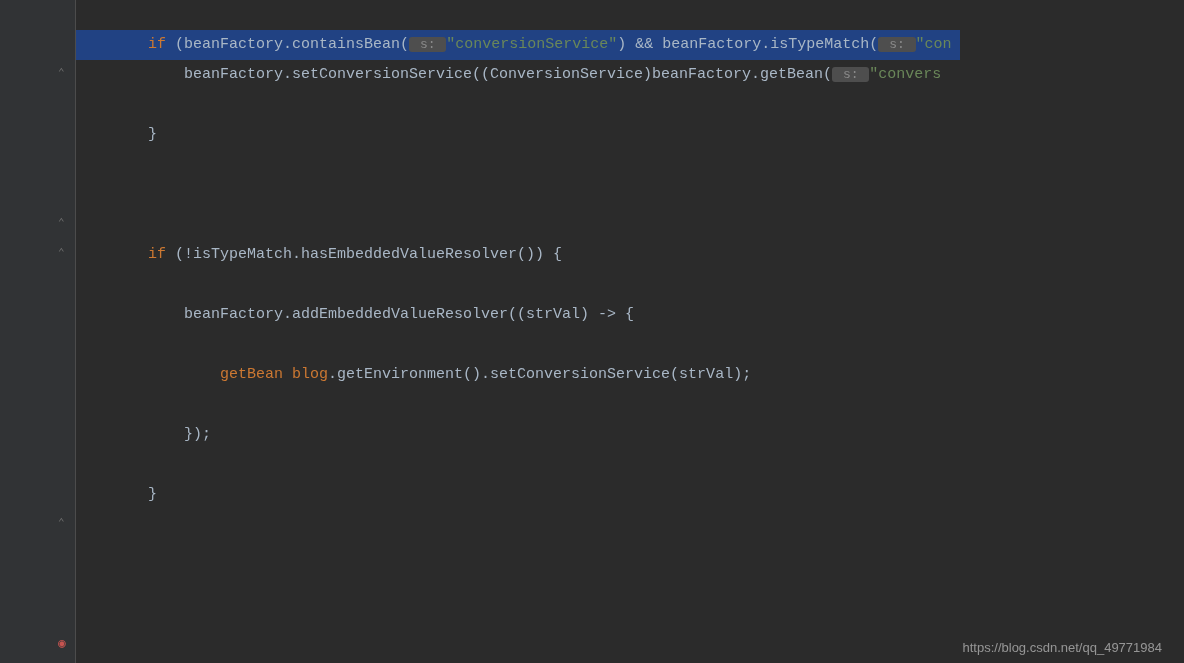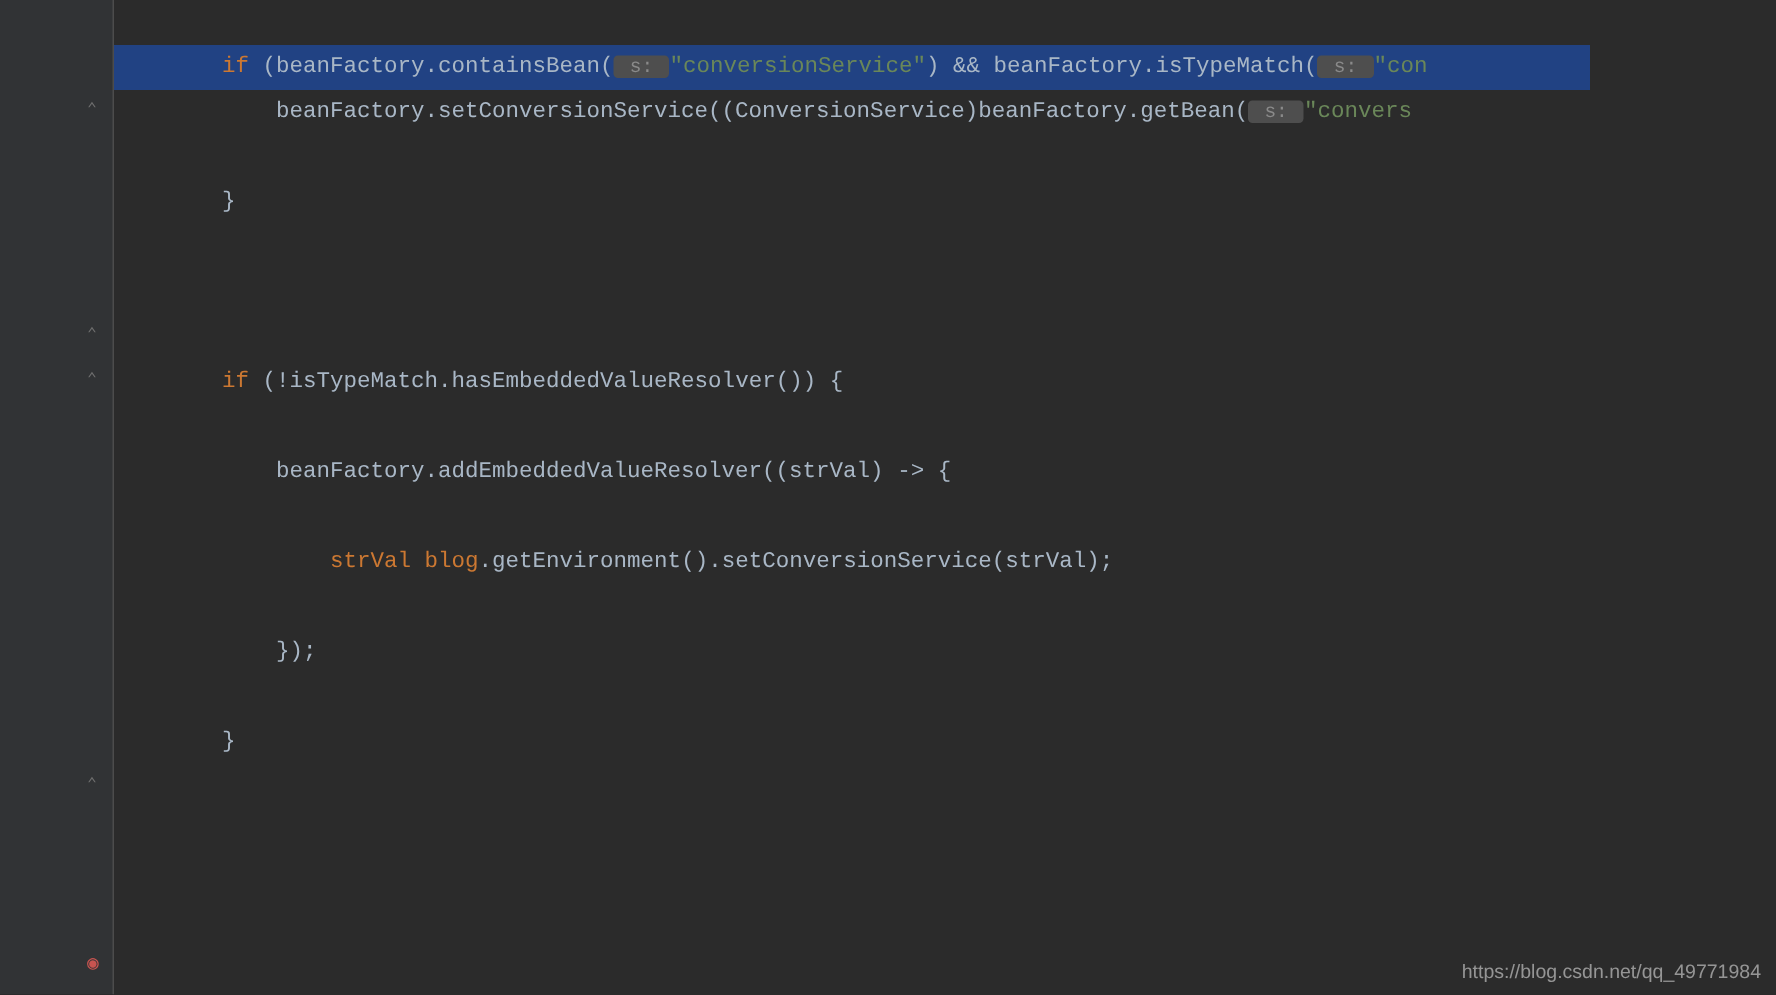--- a/index.html
+++ b/index.html
@@ -41,29 +41,29 @@
     position: absolute;
     left: 76px;
     top: 0;
     line-height: 30px;
     padding-top: 0px;
   }
   .line { height: 30px; padding-left: 0; }
   .highlight-line {
     background: #214283;
     display: inline-block;
-    width: 984px;
+    width: 884px;
   }
   .kw { color: #cc7832; }
   .str { color: #6a8759; }
   .fld { color: #9876aa; }
   .hint { background: #4e4e4e; color: #8a8a8a; border-radius:3px; padding:0 3px; font-size:13px;}
   .watermark {
     position: absolute;
-    right: 10px;
+    right: 22px;
     bottom: 8px;
     font-family: Arial, sans-serif;
     font-size: 13px;
     color: rgba(220,220,220,0.6);
   }
 </style>
 </head>
 <body>
 
 
@@ -76,21 +76,21 @@
   <span class="stop-icon" style="top:635px">◉</span>
 </div>
 
 <div class="code">
 <div class="line highlight-line">        <span class="kw">if</span><span> (beanFactory.containsBean(</span><span class="hint"> s: </span><span class="str">"conversionService"</span><span>) &amp;&amp; beanFactory.isTypeMatch(</span><span class="hint"> s: </span><span class="str">"con</span></div>
 <div class="line"><span>            beanFactory.setConversionService((ConversionService)beanFactory.getBean(</span><span class="hint"> s: </span><span class="str">"convers</span></div>
 <div class="line"><span>        }</span></div>
 <div class="line"></div>
 <div class="line">        <span class="kw">if</span><span> (!isTypeMatch.hasEmbeddedValueResolver()) {</span></div>
 <div class="line"><span>            beanFactory.addEmbeddedValueResolver((strVal) -&gt; {</span></div>
-<div class="line">                <span class="kw">strVal</span><span class="kw"> blog</span><span>.getEnvironment().setConversionService(strVal);</span></div>
+<div class="line">                <span class="kw">getBean</span><span class="kw"> blog</span><span>.getEnvironment().setConversionService(strVal);</span></div>
 <div class="line"><span>            });</span></div>
 <div class="line"><span>        }</span></div>
 <div class="line"></div>
 <div class="line"></div>
 
 
 
 
 
 

